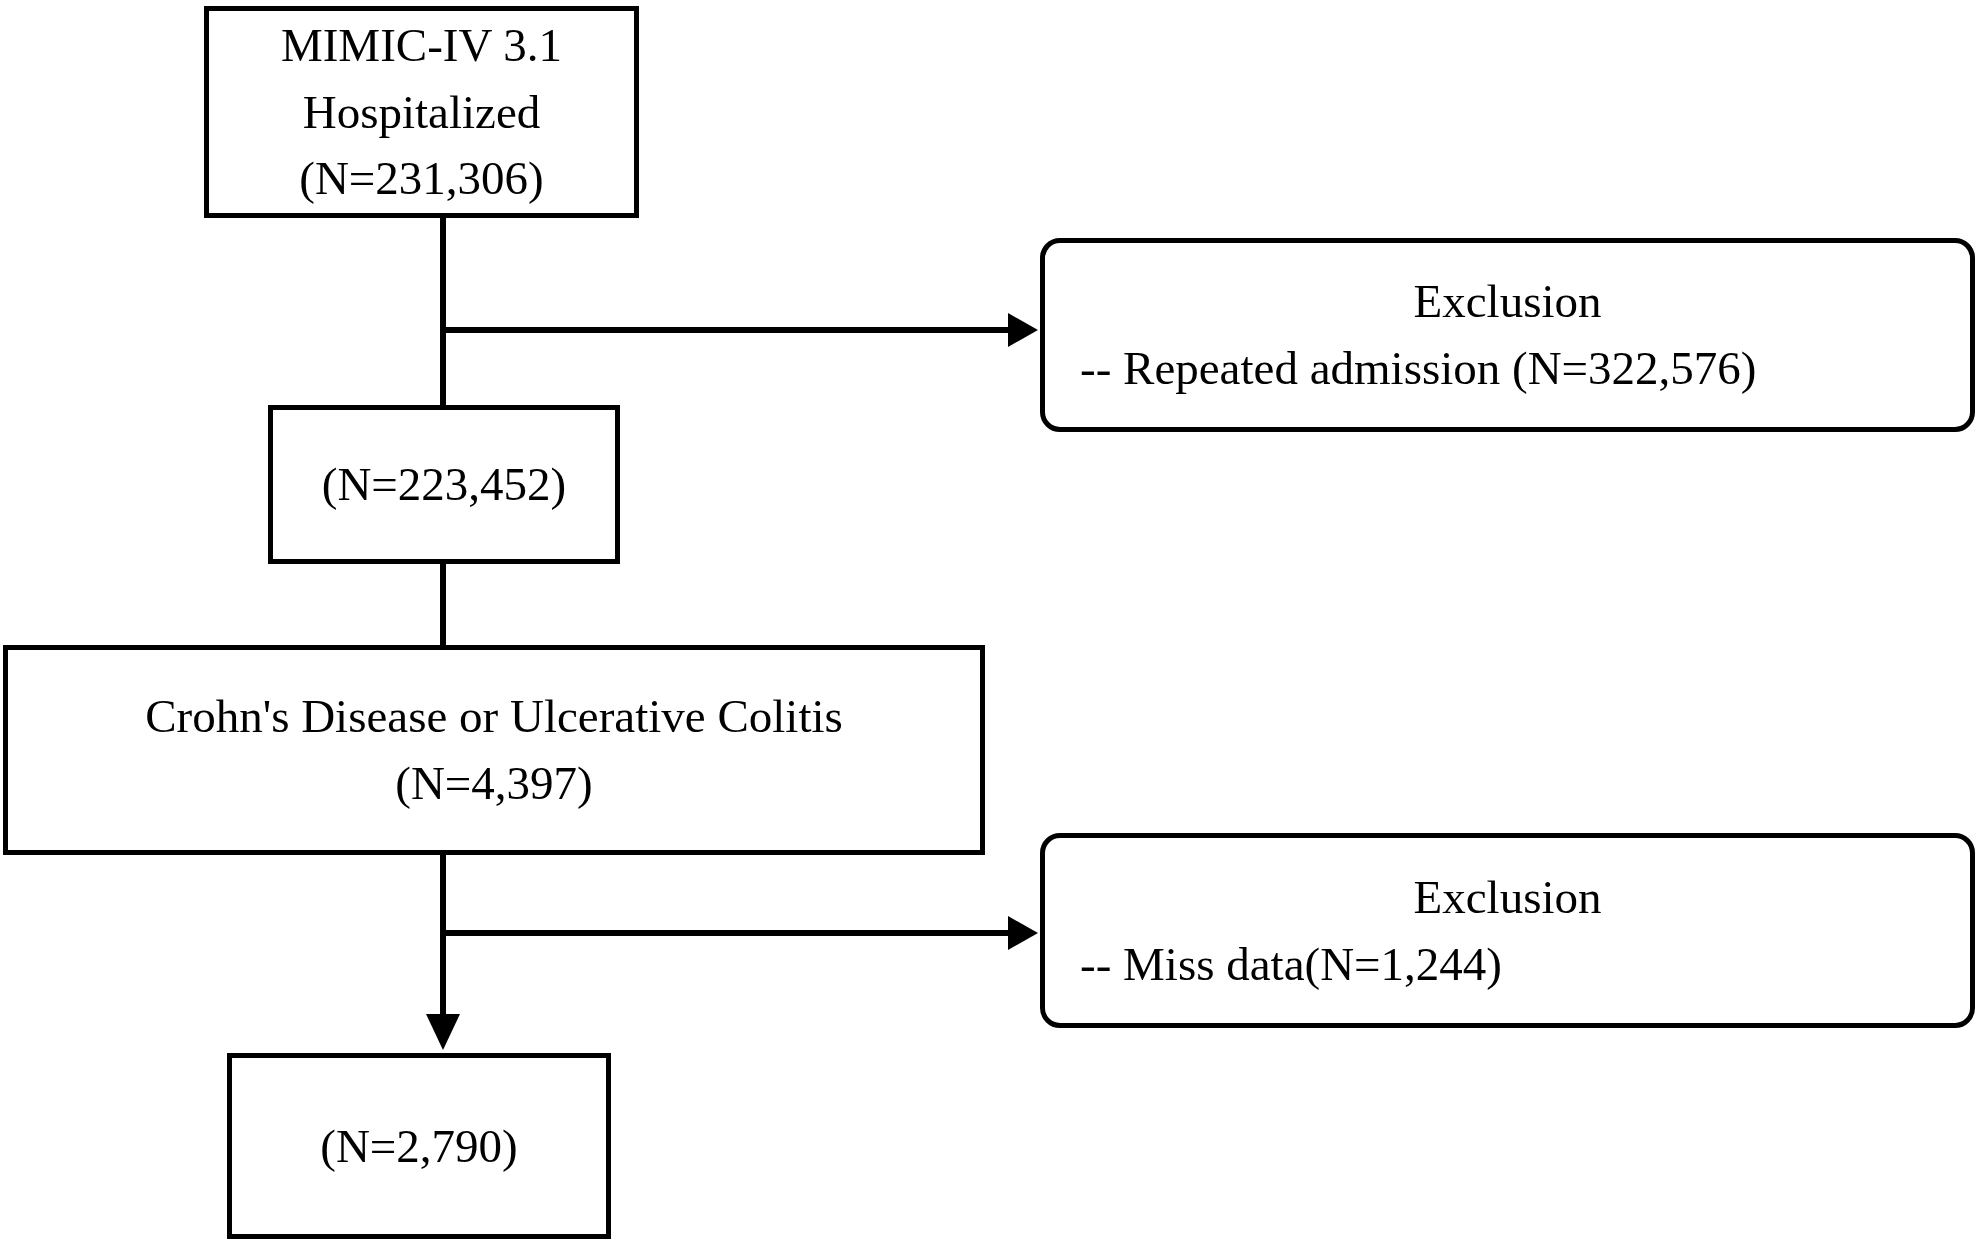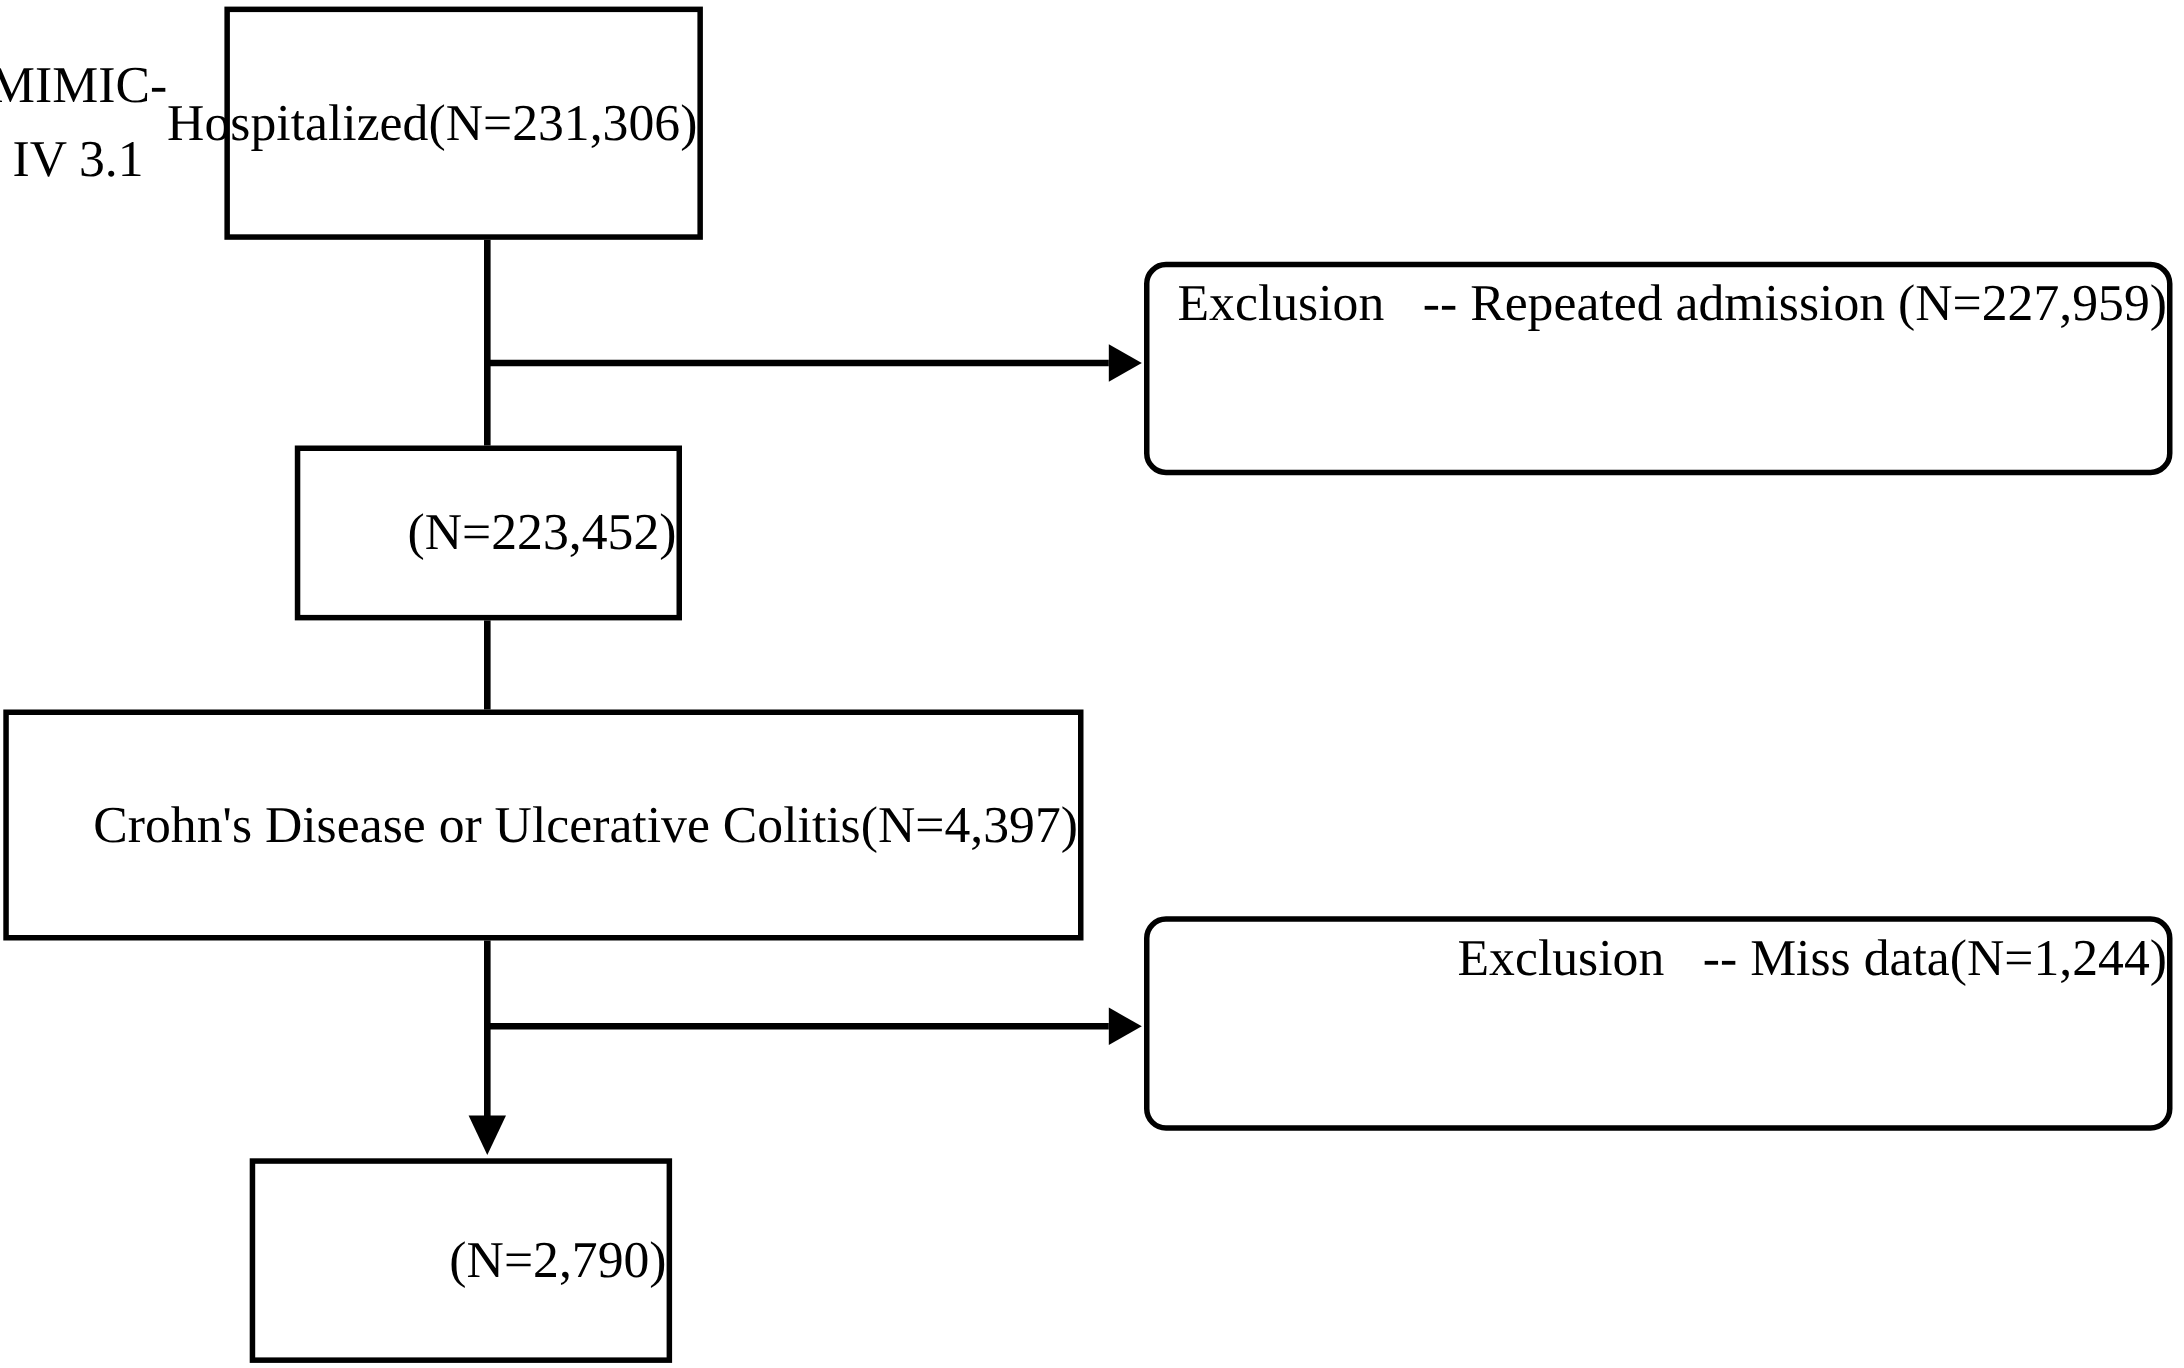--- a/index.html
+++ b/index.html
@@ -22,22 +22,22 @@
     top: 0;
     width: 1985px;
     height: 1244px;
   }
   .node {
     position: absolute;
     box-sizing: border-box;
     border: 5px solid #000000;
     background: #ffffff;
     display: flex;
-    flex-direction: row;
-    justify-content: flex-end;
+    flex-direction: column;
+    justify-content: center;
     align-items: center;
     font-size: 47px;
     line-height: 1.42;
     text-align: center;
   }
   .node--exclusion {
     align-items: stretch;
     border-radius: 20px;
   }
   .node--exclusion .node-title {
@@ -76,21 +76,21 @@
   </svg>
 
   <div class="node" id="n-source">
     <span>MIMIC-IV 3.1</span>
     <span>Hospitalized</span>
     <span>(N=231,306)</span>
   </div>
 
   <div class="node node--exclusion" id="n-excl1">
     <div class="node-title">Exclusion</div>
-    <div class="node-detail">-- Repeated admission (N=227,959)</div>
+    <div class="node-detail">-- Repeated admission (N=322,576)</div>
   </div>
 
   <div class="node" id="n-dedup">
     <span>(N=223,452)</span>
   </div>
 
   <div class="node" id="n-ibd">
     <span>Crohn's Disease or Ulcerative Colitis</span>
     <span>(N=4,397)</span>
   </div>

